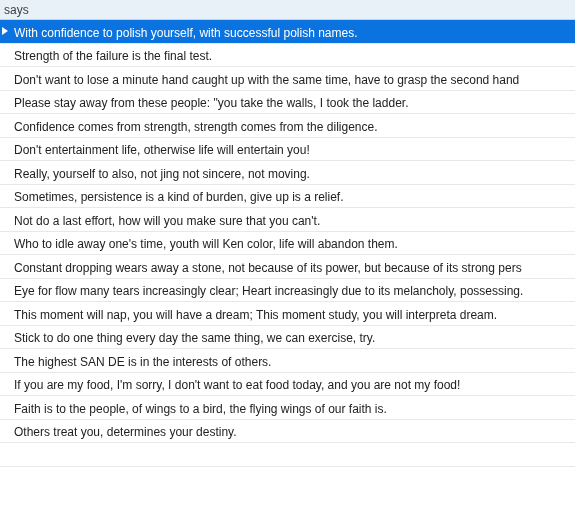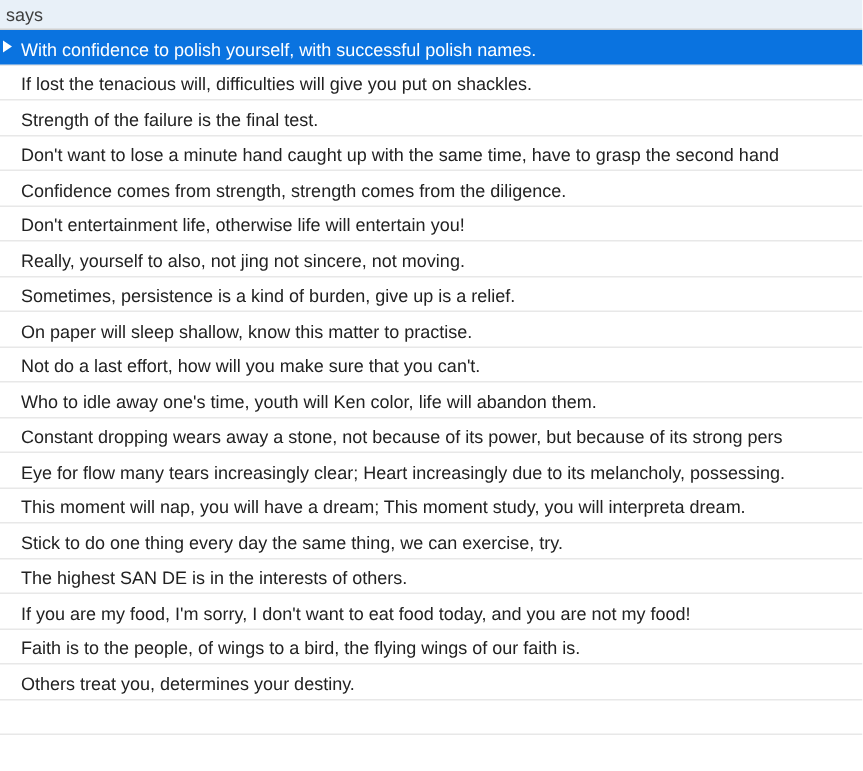--- a/index.html
+++ b/index.html
@@ -59,42 +59,39 @@
 
 <div class="grid">
   <div class="header-row">
     <span>says</span>
   </div>
   <div id="rows-container">
       <div class="row selected">
         <span>With confidence to polish yourself, with successful polish names.</span>
       </div>
       <div class="row">
-        <span>If lost the tenacious will, difficulties will give you put on shackles.</span>
-      </div>
-      <div class="row">
         <span>Strength of the failure is the final test.</span>
       </div>
       <div class="row">
         <span>Don't want to lose a minute hand caught up with the same time, have to grasp the second hand</span>
+      </div>
+      <div class="row">
+        <span>Please stay away from these people: "you take the walls, I took the ladder.</span>
       </div>
       <div class="row">
         <span>Confidence comes from strength, strength comes from the diligence.</span>
       </div>
       <div class="row">
         <span>Don't entertainment life, otherwise life will entertain you!</span>
       </div>
       <div class="row">
         <span>Really, yourself to also, not jing not sincere, not moving.</span>
       </div>
       <div class="row">
         <span>Sometimes, persistence is a kind of burden, give up is a relief.</span>
-      </div>
-      <div class="row">
-        <span>On paper will sleep shallow, know this matter to practise.</span>
       </div>
       <div class="row">
         <span>Not do a last effort, how will you make sure that you can't.</span>
       </div>
       <div class="row">
         <span>Who to idle away one's time, youth will Ken color, life will abandon them.</span>
       </div>
       <div class="row">
         <span>Constant dropping wears away a stone, not because of its power, but because of its strong pers</span>
       </div>

